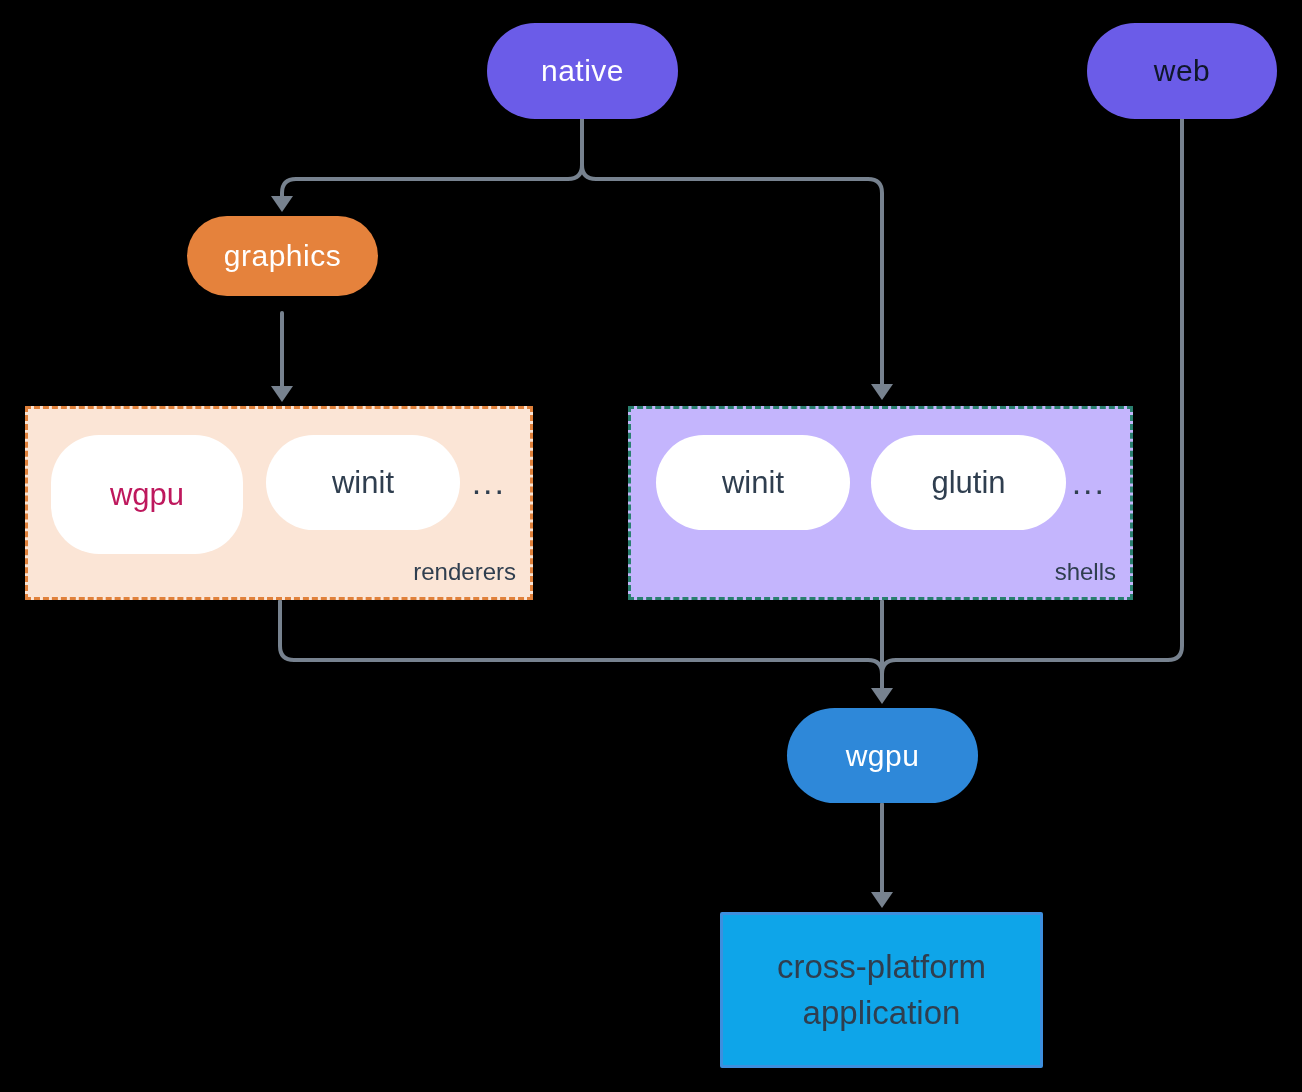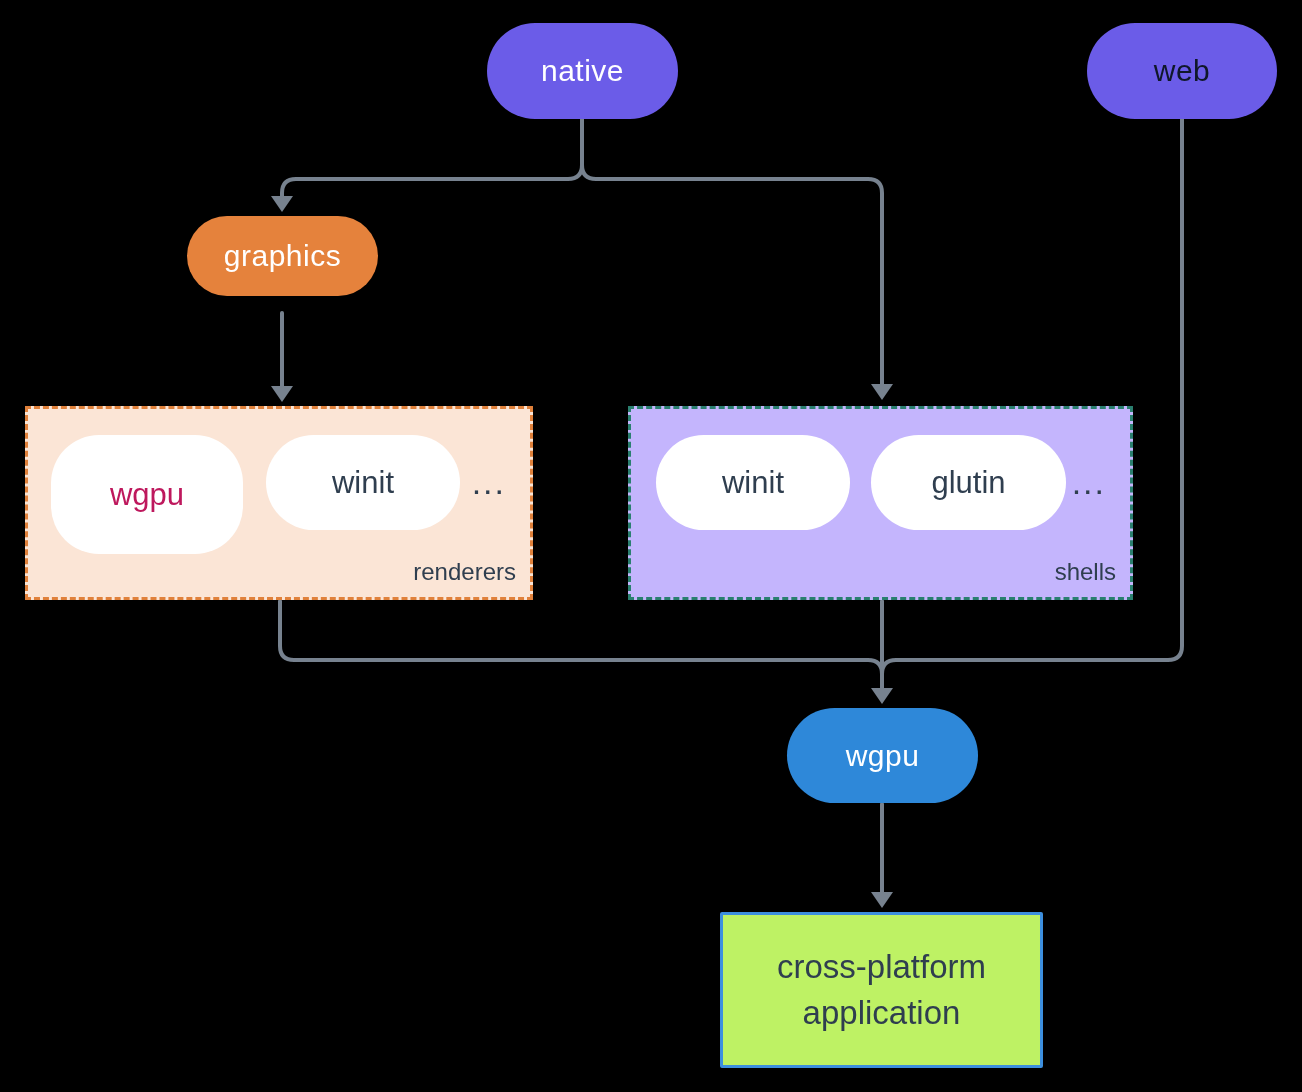--- a/index.html
+++ b/index.html
@@ -125,18 +125,18 @@
       <span>glutin</span>
     </div>
     <span class="ellipsis" style="right:24px;">...</span>
     <span class="group-label">shells</span>
   </div>
 
   <div class="pill big" style="left: 787px; top: 708px; width: 191px; height: 95px; background-color: rgb(46, 136, 217); color: rgb(255, 255, 255);">
     <span>wgpu</span>
   </div>
 
-  <div class="app-box" style="left: 720px; top: 912px; width: 323px; height: 156px; background-color: #bef264; border-color: rgb(61, 143, 222); color: rgb(47, 62, 79);">
+  <div class="app-box" style="left: 720px; top: 912px; width: 323px; height: 156px; background-color: #0ea5e9; border-color: rgb(61, 143, 222); color: rgb(47, 62, 79);">
     <div>cross-platform</div>
     <div>application</div>
   </div>
 
 </div>
 
 </body></html>

